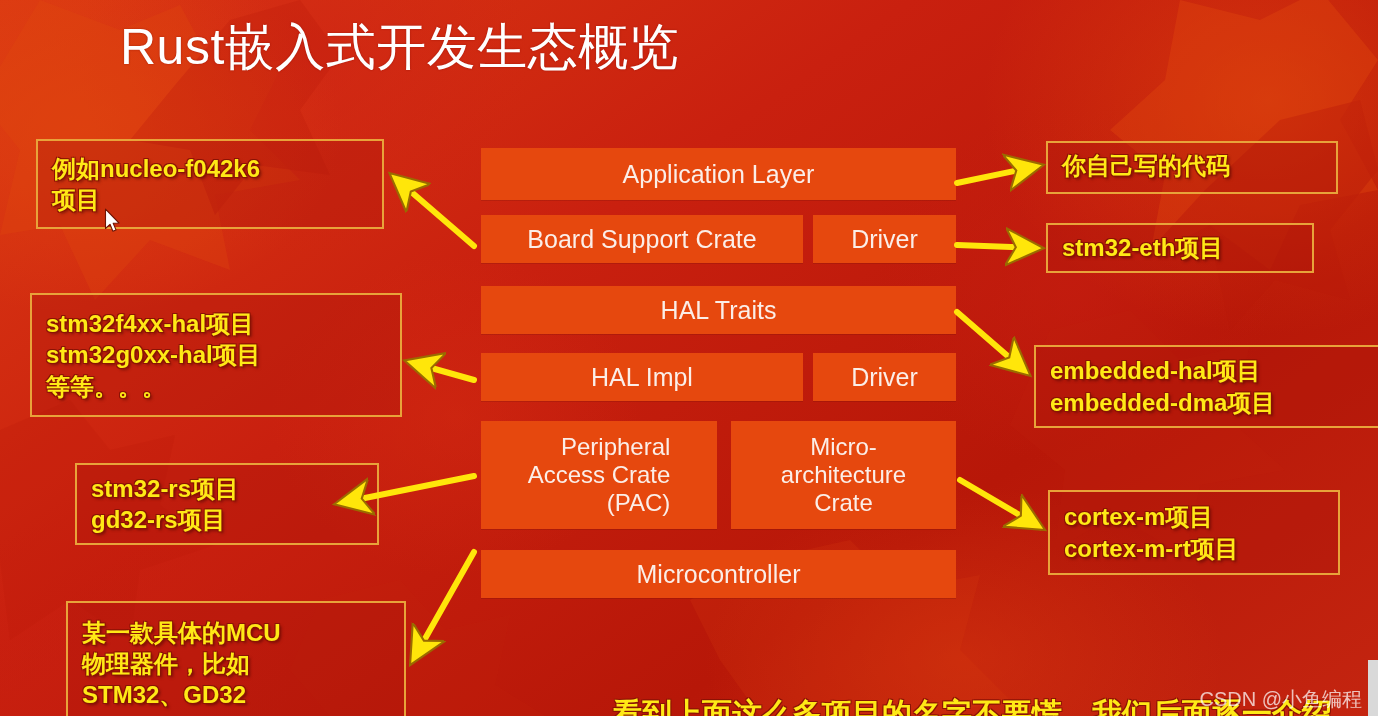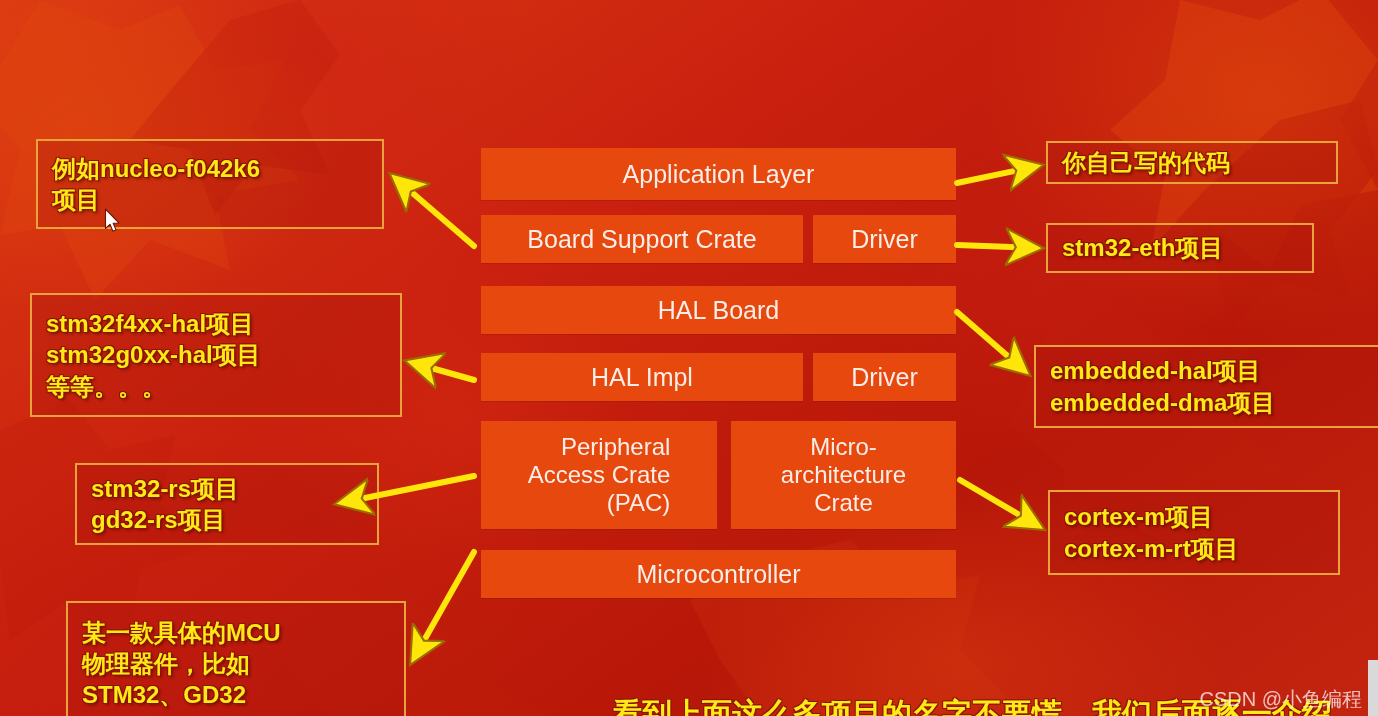--- a/index.html
+++ b/index.html
@@ -130,35 +130,36 @@
       <path d="M230 20 L300 0 L340 55 L300 110 L330 175 L255 165 L215 215 L190 150 L130 140 L175 85 Z" fill="#b71a0a" opacity="0.75"></path>
       <path d="M0 430 L70 400 L110 450 L175 435 L160 505 L215 545 L140 570 L130 640 L70 600 L10 640 L0 560 Z" fill="#bb1c0a" opacity="0.8"></path>
       <path d="M1180 0 L1260 20 L1320 -10 L1378 60 L1340 120 L1378 190 L1300 205 L1270 270 L1210 225 L1150 255 L1165 175 L1110 130 L1165 80 Z" fill="#e8500f"></path>
       <path d="M1280 120 L1360 100 L1378 170 L1330 230 L1350 300 L1275 280 L1230 330 L1215 260 L1150 250 L1205 190 Z" fill="#b71a0a" opacity="0.7"></path>
       <path d="M760 560 L850 540 L900 590 L980 575 L960 650 L1010 700 L930 716 L760 716 L720 660 L690 600 Z" fill="#d8400f" opacity="0.65"></path>
       <path d="M1050 330 L1130 310 L1180 360 L1250 345 L1230 420 L1285 470 L1200 485 L1185 556 L1115 515 L1055 550 L1065 470 L1010 425 Z" fill="#c22310" opacity="0.7"></path>
       <path d="M320 600 L400 580 L445 630 L510 615 L495 685 L545 716 L330 716 L290 670 Z" fill="#c72a10" opacity="0.55"></path>
     </g>
   </svg>
 
+  <div id="title">Rust嵌入式开发生态概览</div>
 
   <div class="obox" style="left:481px; top:148px; width:475px; height:52px;">
     <span>Application Layer</span>
   </div>
 
   <div class="obox" style="left:481px; top:215px; width:322px; height:48px;">
     <span>Board Support Crate</span>
   </div>
 
   <div class="obox" style="left:813px; top:215px; width:143px; height:48px;">
     <span>Driver</span>
   </div>
 
   <div class="obox" style="left:481px; top:286px; width:475px; height:48px;">
-    <span>HAL Board</span>
+    <span>HAL Traits</span>
   </div>
 
   <div class="obox" style="left:481px; top:353px; width:322px; height:48px;">
     <span>HAL Impl</span>
   </div>
 
   <div class="obox" style="left:813px; top:353px; width:143px; height:48px;">
     <span>Driver</span>
   </div>
 
@@ -193,21 +194,21 @@
     <span class="txt">stm32-rs项目
 gd32-rs项目</span>
   </div>
 
   <div class="ybox" style="left:66px; top:601px; width:340px; height:125px;">
     <span class="txt">某一款具体的MCU
 物理器件，比如
 STM32、GD32</span>
   </div>
 
-  <div class="ybox" style="left:1046px; top:141px; width:292px; height:43px;">
+  <div class="ybox" style="left:1046px; top:141px; width:292px; height:53px;font-family:Liberation Mono, monospace;">
     <span class="txt">你自己写的代码</span>
   </div>
 
   <div class="ybox" style="left:1046px; top:223px; width:268px; height:50px;">
     <span class="txt">stm32-eth项目</span>
   </div>
 
   <div class="ybox" style="left:1034px; top:345px; width:348px; height:83px;">
     <span class="txt">embedded-hal项目
 embedded-dma项目</span>

